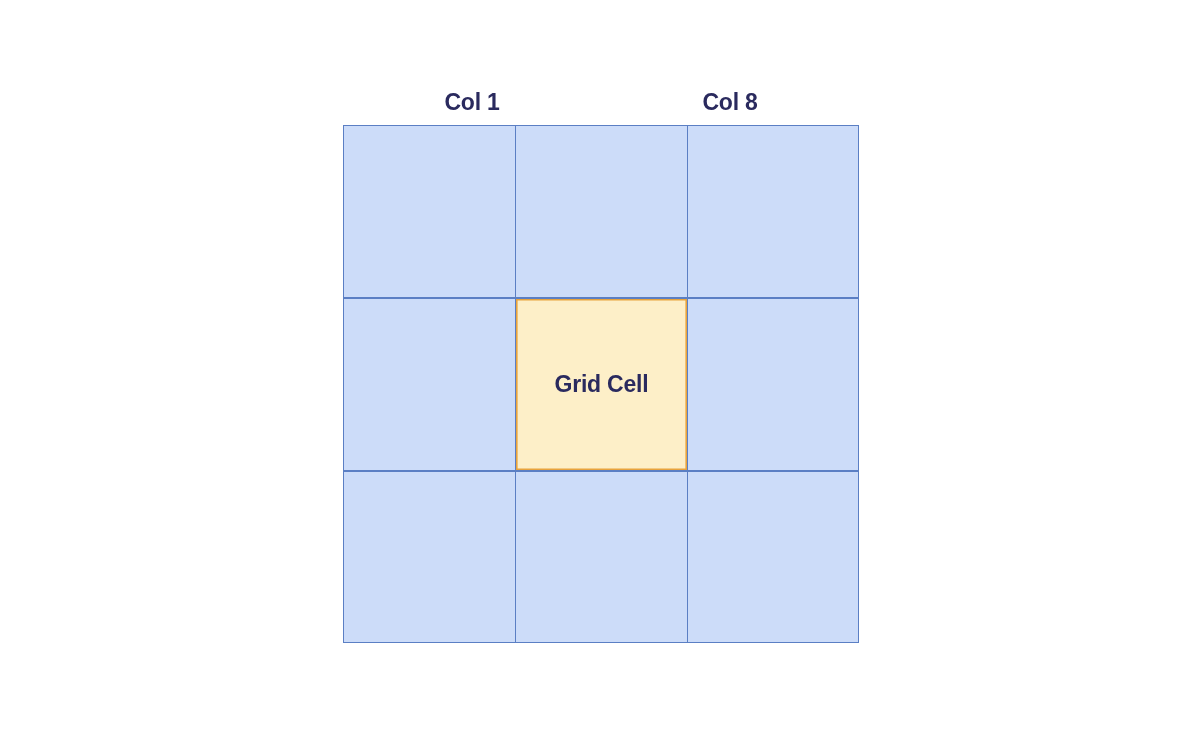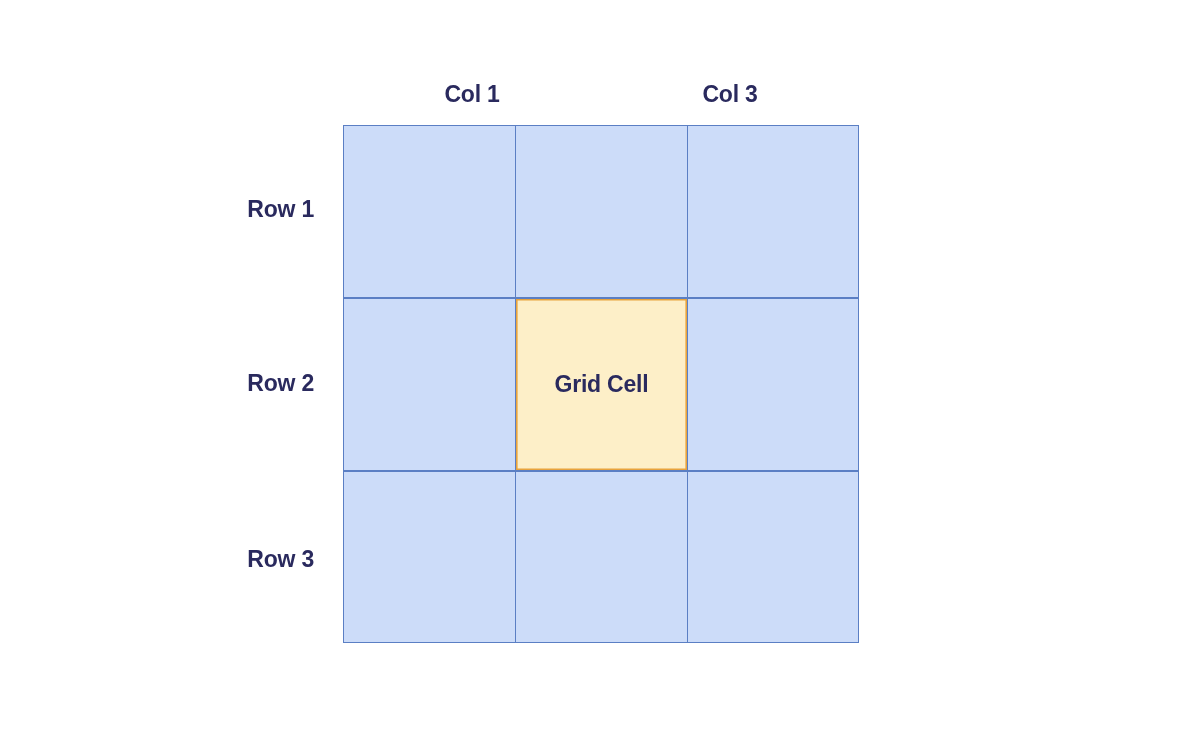--- a/index.html
+++ b/index.html
@@ -20,21 +20,21 @@
     left: 0;
     top: 0;
     width: 1200px;
     height: 733px;
   }
 
   
   .col-header-row {
     position: absolute;
     left: 343px;
-    top: 78px;
+    top: 86px;
     width: 516px;
     height: 32px;
     display: flex;
   }
   .col-header {
     flex: 1 1 0;
     display: flex;
     align-items: center;
     justify-content: center;
     font-size: 23px;
@@ -118,28 +118,23 @@
     z-index: 3;
   }
 </style>
 </head>
 <body>
 
 <div id="diagram-canvas">
 
   <div class="col-header-row">
     <div class="col-header">Col 1</div>
-    <div class="col-header">Col 3</div>
+    <div class="col-header">Col 8</div>
   </div>
 
-  <div class="row-label-col">
-    <div class="row-label r1">Row 1</div>
-    <div class="row-label r2">Row 2</div>
-    <div class="row-label r3">Row 3</div>
-  </div>
 
   <div class="grid-table">
     <div class="grid-cell">
       <span class="cell-label"></span>
     </div>
     <div class="grid-cell">
       <span class="cell-label"></span>
     </div>
     <div class="grid-cell">
       <span class="cell-label"></span>

